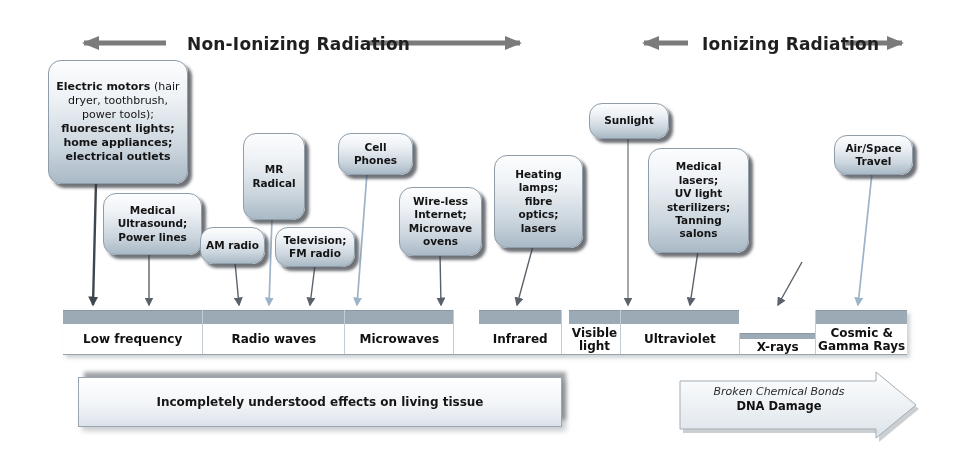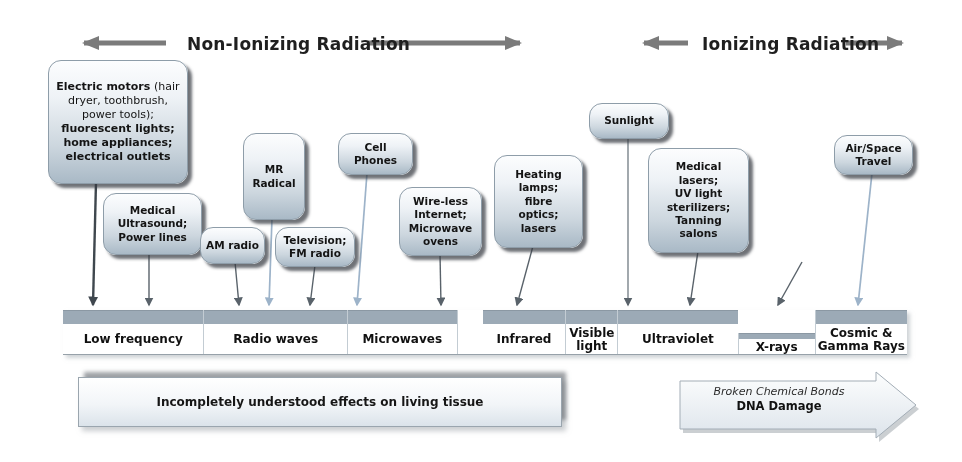--- a/index.html
+++ b/index.html
@@ -178,21 +178,21 @@
       <div class="bandlabel">Radio waves</div>
     </div>
     <div class="band" style="width:113px;">
       <div class="strip"></div>
       <div class="bandlabel">Microwaves</div>
     </div>
     <div class="band" style="width:86px;padding-left:25px;">
       <div class="strip"></div>
       <div class="bandlabel">Infrared</div>
     </div>
-    <div class="band" style="width:53px;">
+    <div class="band" style="width:53px;padding-left:7px;">
       <div class="strip"></div>
       <div class="bandlabel">Visible
 light</div>
     </div>
     <div class="band" style="width:124px;">
       <div class="strip"></div>
       <div class="bandlabel">Ultraviolet</div>
     </div>
     <div class="band" style="width:79px;margin-top:23px;">
       <div class="strip"></div>

